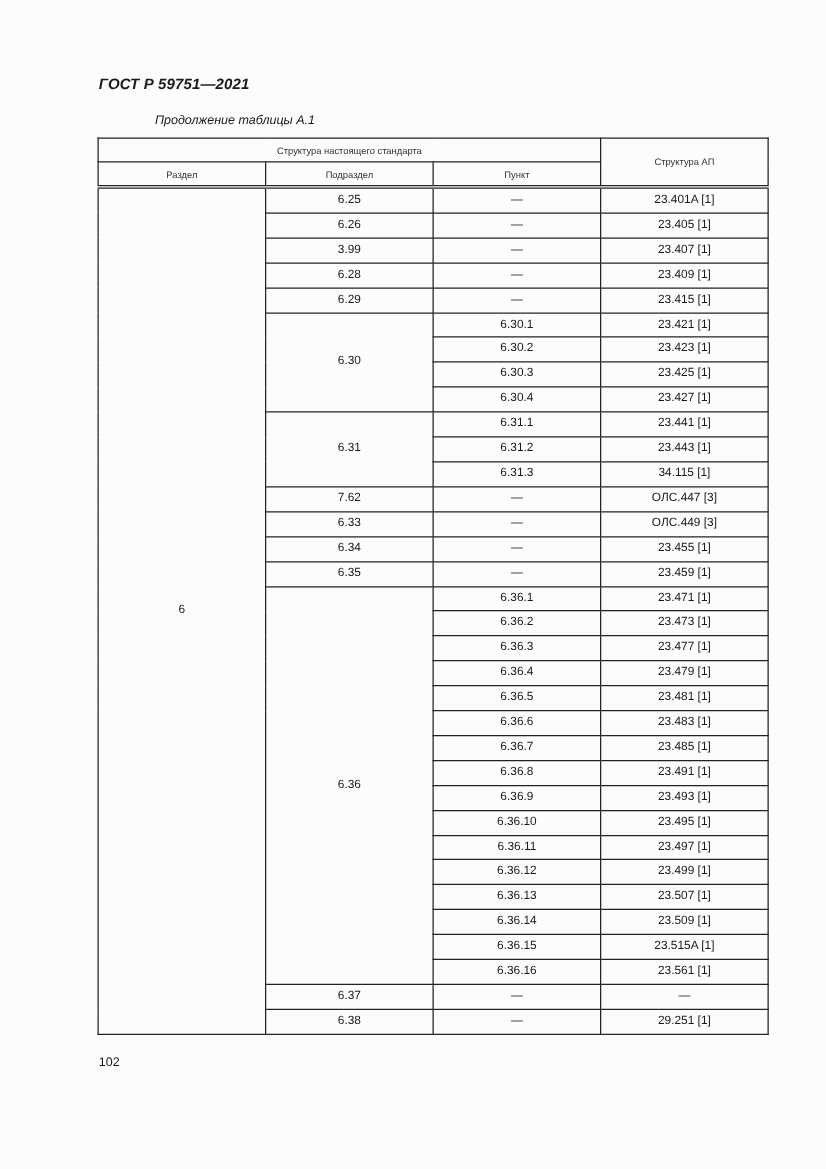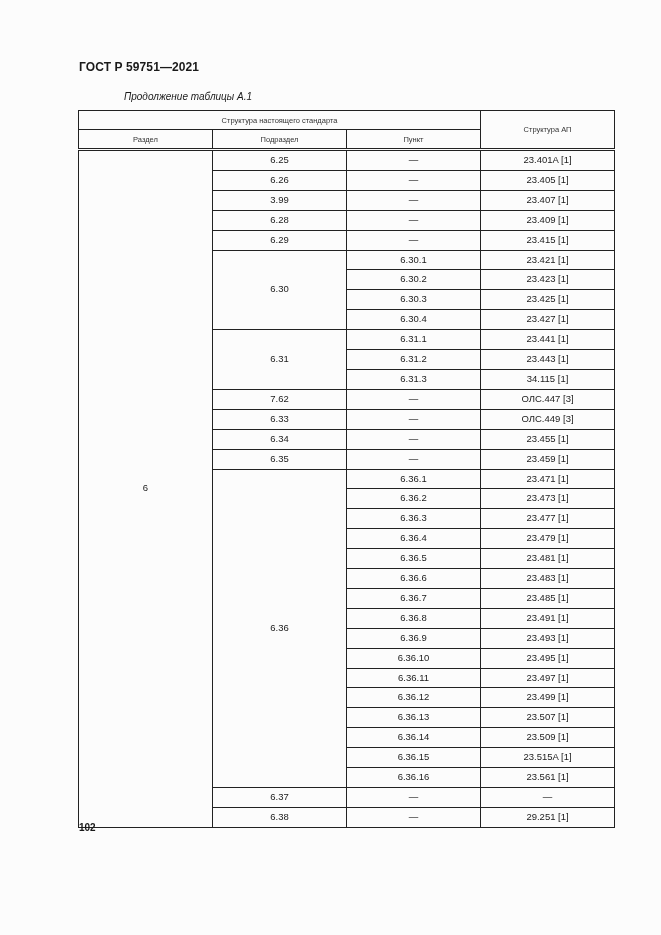--- a/index.html
+++ b/index.html
@@ -6,30 +6,29 @@
   body {
     width: 661px; height: 935px;
     background: #fcfcfc;
     position: relative;
     font-family: "Liberation Sans", sans-serif;
     color: #1a1a1a;
     overflow: hidden;
   }
   .doc-code {
     position: absolute; left: 79px; top: 60px;
-    font-size: 12px; font-weight: bold; letter-spacing: 0.1px;
+    font-size: 12px; font-weight: bold; letter-spacing: 0.1px; font-style: italic;
   }
   .caption {
     position: absolute; left: 79px; top: 91px;
     font-size: 10px; font-style: italic; margin-left: 45px;
   }
   .page-number {
-    position: absolute; left: 79px; top: 822px;
+    position: absolute; left: 79px; top: 845px;
     font-size: 10px;
-    font-weight: bold;
   }
   table.main {
     position: absolute; left: 78px; top: 110px;
     width: 536px;
     border-collapse: collapse;
     table-layout: fixed;
     font-size: 9.5px;
   }
   table.main td, table.main th {
     border: 1px solid #222;

